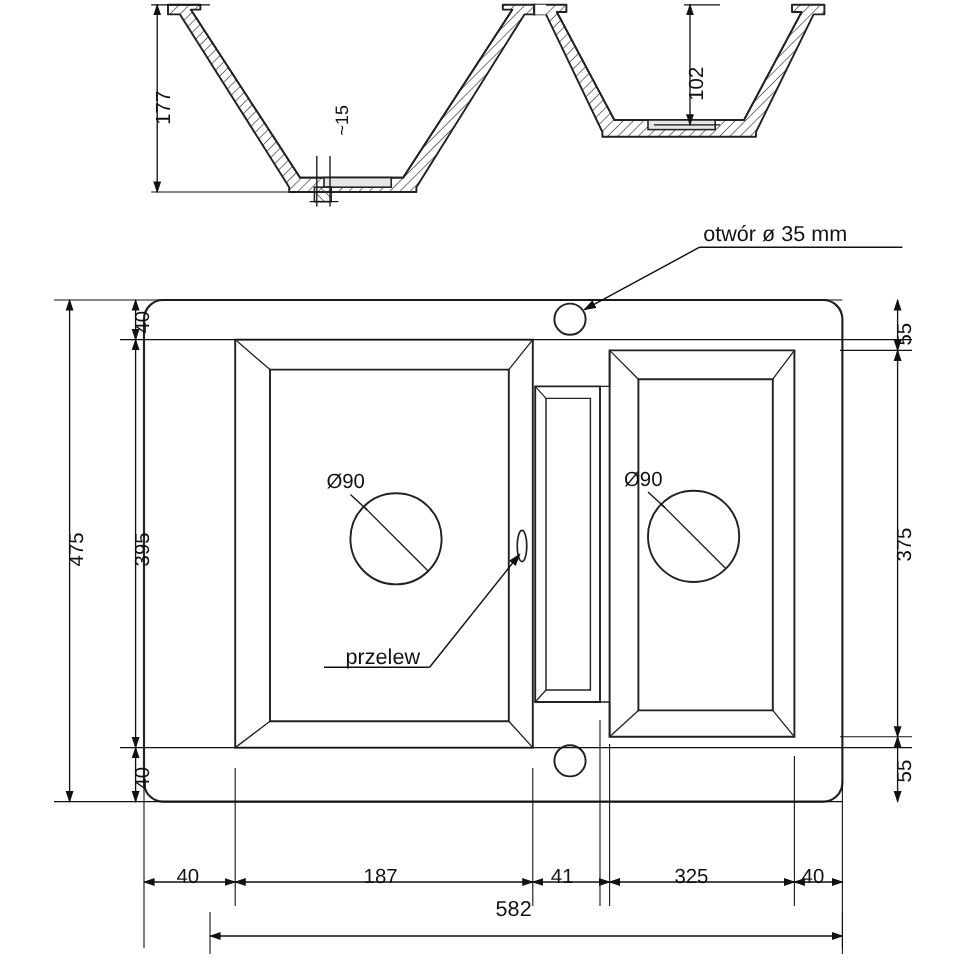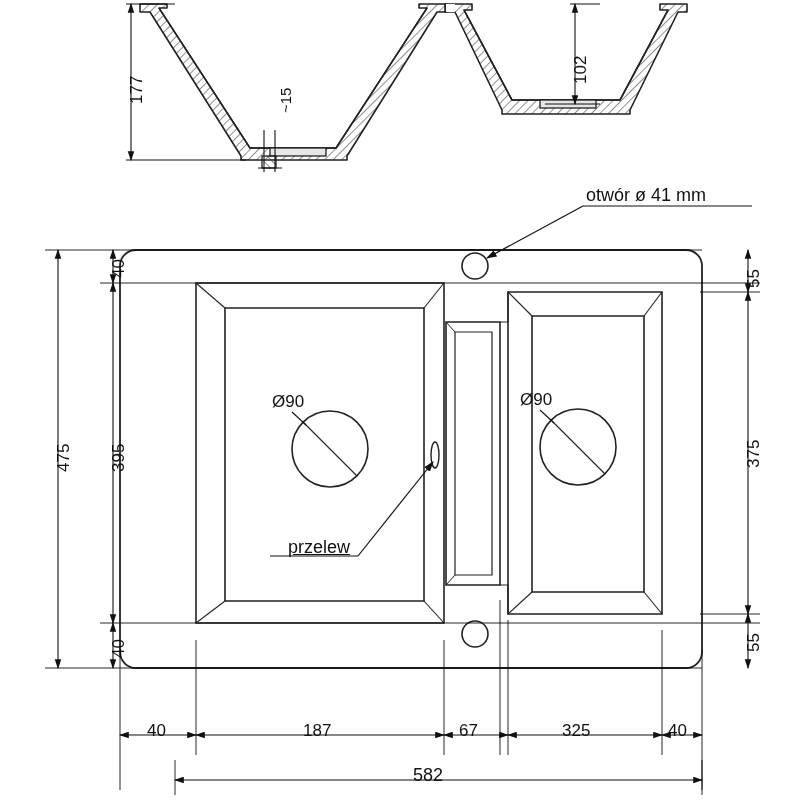--- a/index.html
+++ b/index.html
@@ -188,35 +188,35 @@
       <line x1="175" y1="780" x2="702" y2="780" marker-start="url(#arrS)" marker-end="url(#arr)" stroke-width="1.1"></line>
       <line x1="175" y1="760" x2="175" y2="795"></line>
       <line x1="702" y1="760" x2="702" y2="795"></line>
     </g>
   </svg>
 
   <div class="lbl vert" style="left:128px; top:104px;">177</div>
   <div class="lbl vert" style="left:572px; top:84px;">102</div>
   <div class="lbl vert small" style="left:278px; top:113px;">~15</div>
 
-  <div class="lbl big" style="left:586px; top:186px;">otwór ø 41 mm</div>
-  <div class="lbl big" style="left:288px; top:538px;text-decoration:underline;">przelew</div>
+  <div class="lbl big" style="left:586px; top:186px;">otwór ø 35 mm</div>
+  <div class="lbl big" style="left:288px; top:538px;">przelew</div>
   <div class="lbl" style="left:272px; top:393px;">Ø90</div>
   <div class="lbl" style="left:520px; top:391px;">Ø90</div>
 
   <div class="lbl vert" style="left:55px; top:472px;">475</div>
   <div class="lbl vert" style="left:110px; top:472px;">395</div>
   <div class="lbl vert" style="left:110px; top:278px;">40</div>
   <div class="lbl vert" style="left:110px; top:658px;">40</div>
 
   <div class="lbl vert" style="left:745px; top:468px;">375</div>
   <div class="lbl vert" style="left:745px; top:288px;">55</div>
   <div class="lbl vert" style="left:745px; top:652px;">55</div>
 
   <div class="lbl" style="left:147px; top:722px;">40</div>
   <div class="lbl" style="left:303px; top:722px;">187</div>
-  <div class="lbl" style="left:459px; top:722px;">67</div>
+  <div class="lbl" style="left:459px; top:722px;">41</div>
   <div class="lbl" style="left:562px; top:722px;">325</div>
   <div class="lbl" style="left:668px; top:722px;">40</div>
 
-  <div class="lbl big" style="left:413px; top:766px;">582</div>
+  <div class="lbl big" style="left:413px; top:748px;">582</div>
 
 </div>
 
 </body></html>

